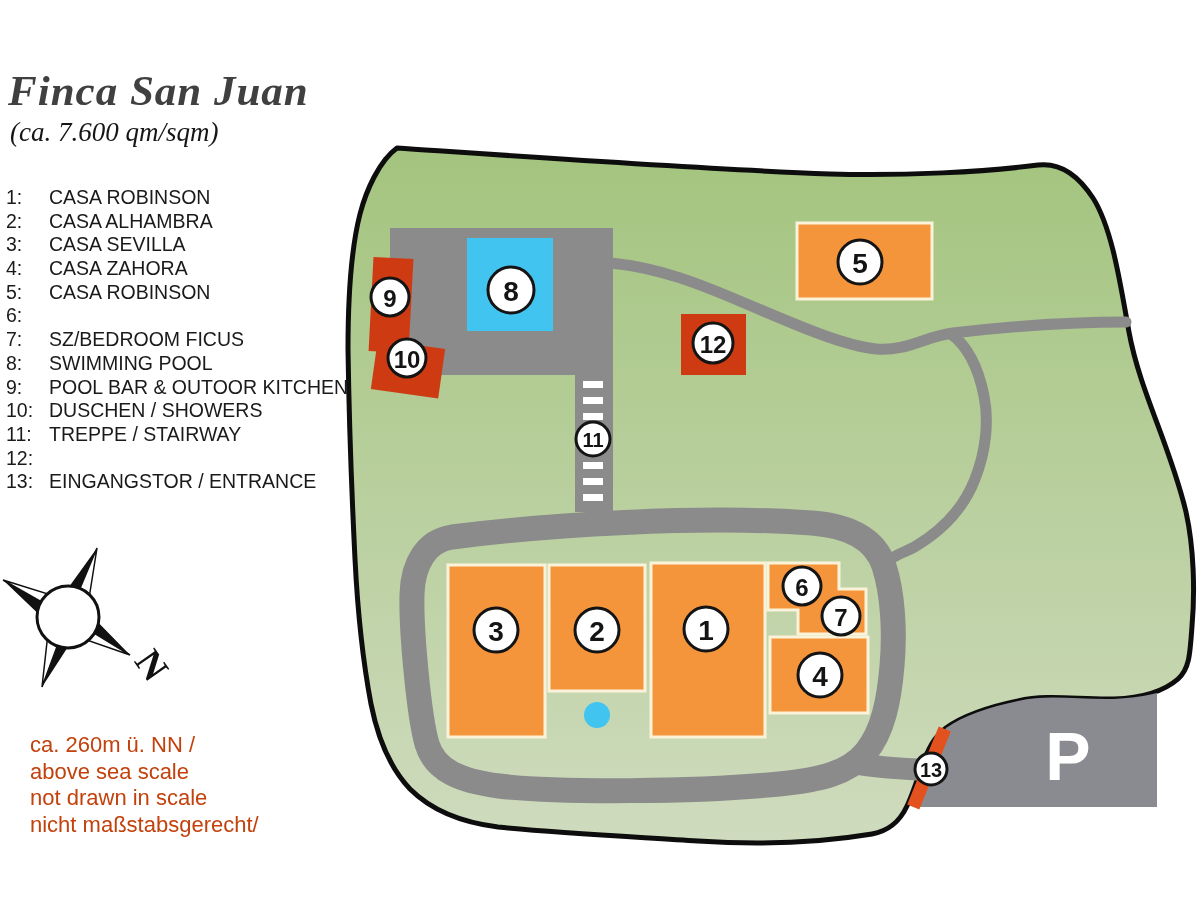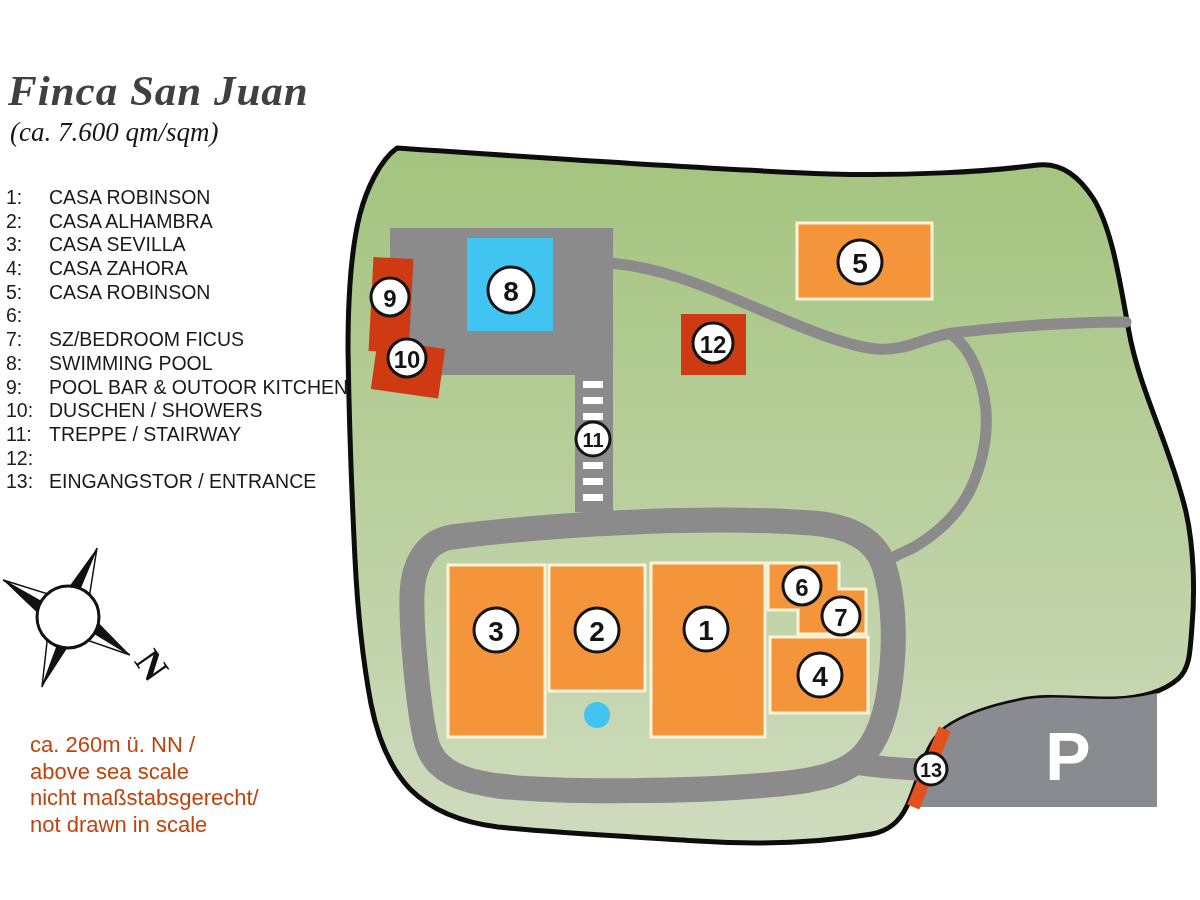--- a/index.html
+++ b/index.html
@@ -111,22 +111,22 @@
   <polygon class="compass-sliver" points="3,35 61,53 68,72"></polygon>
   <polygon class="compass-sliver" points="42,142 49,79 68,72"></polygon>
   <polygon class="compass-sliver" points="130,110 75,91 68,72"></polygon>
   <circle class="compass-circle" cx="68" cy="72" r="31"></circle>
   <text class="compass-n" x="152" y="120" transform="rotate(55 152 120)">N</text>
 </svg>
 
 <div class="notes">
   <div>ca. 260m ü. NN /</div>
   <div>above sea scale</div>
+  <div>not drawn in scale</div>
   <div>nicht maßstabsgerecht/</div>
-  <div>not drawn in scale</div>
 </div>
 
 <svg class="map-svg" width="1200" height="900" viewBox="0 0 1200 900">
   <defs>
     <linearGradient id="ground" x1="0" y1="0" x2="0" y2="1">
       <stop offset="0" stop-color="#A3C47E"></stop>
       <stop offset="1" stop-color="#CFDBBE"></stop>
     </linearGradient>
   </defs>
 

